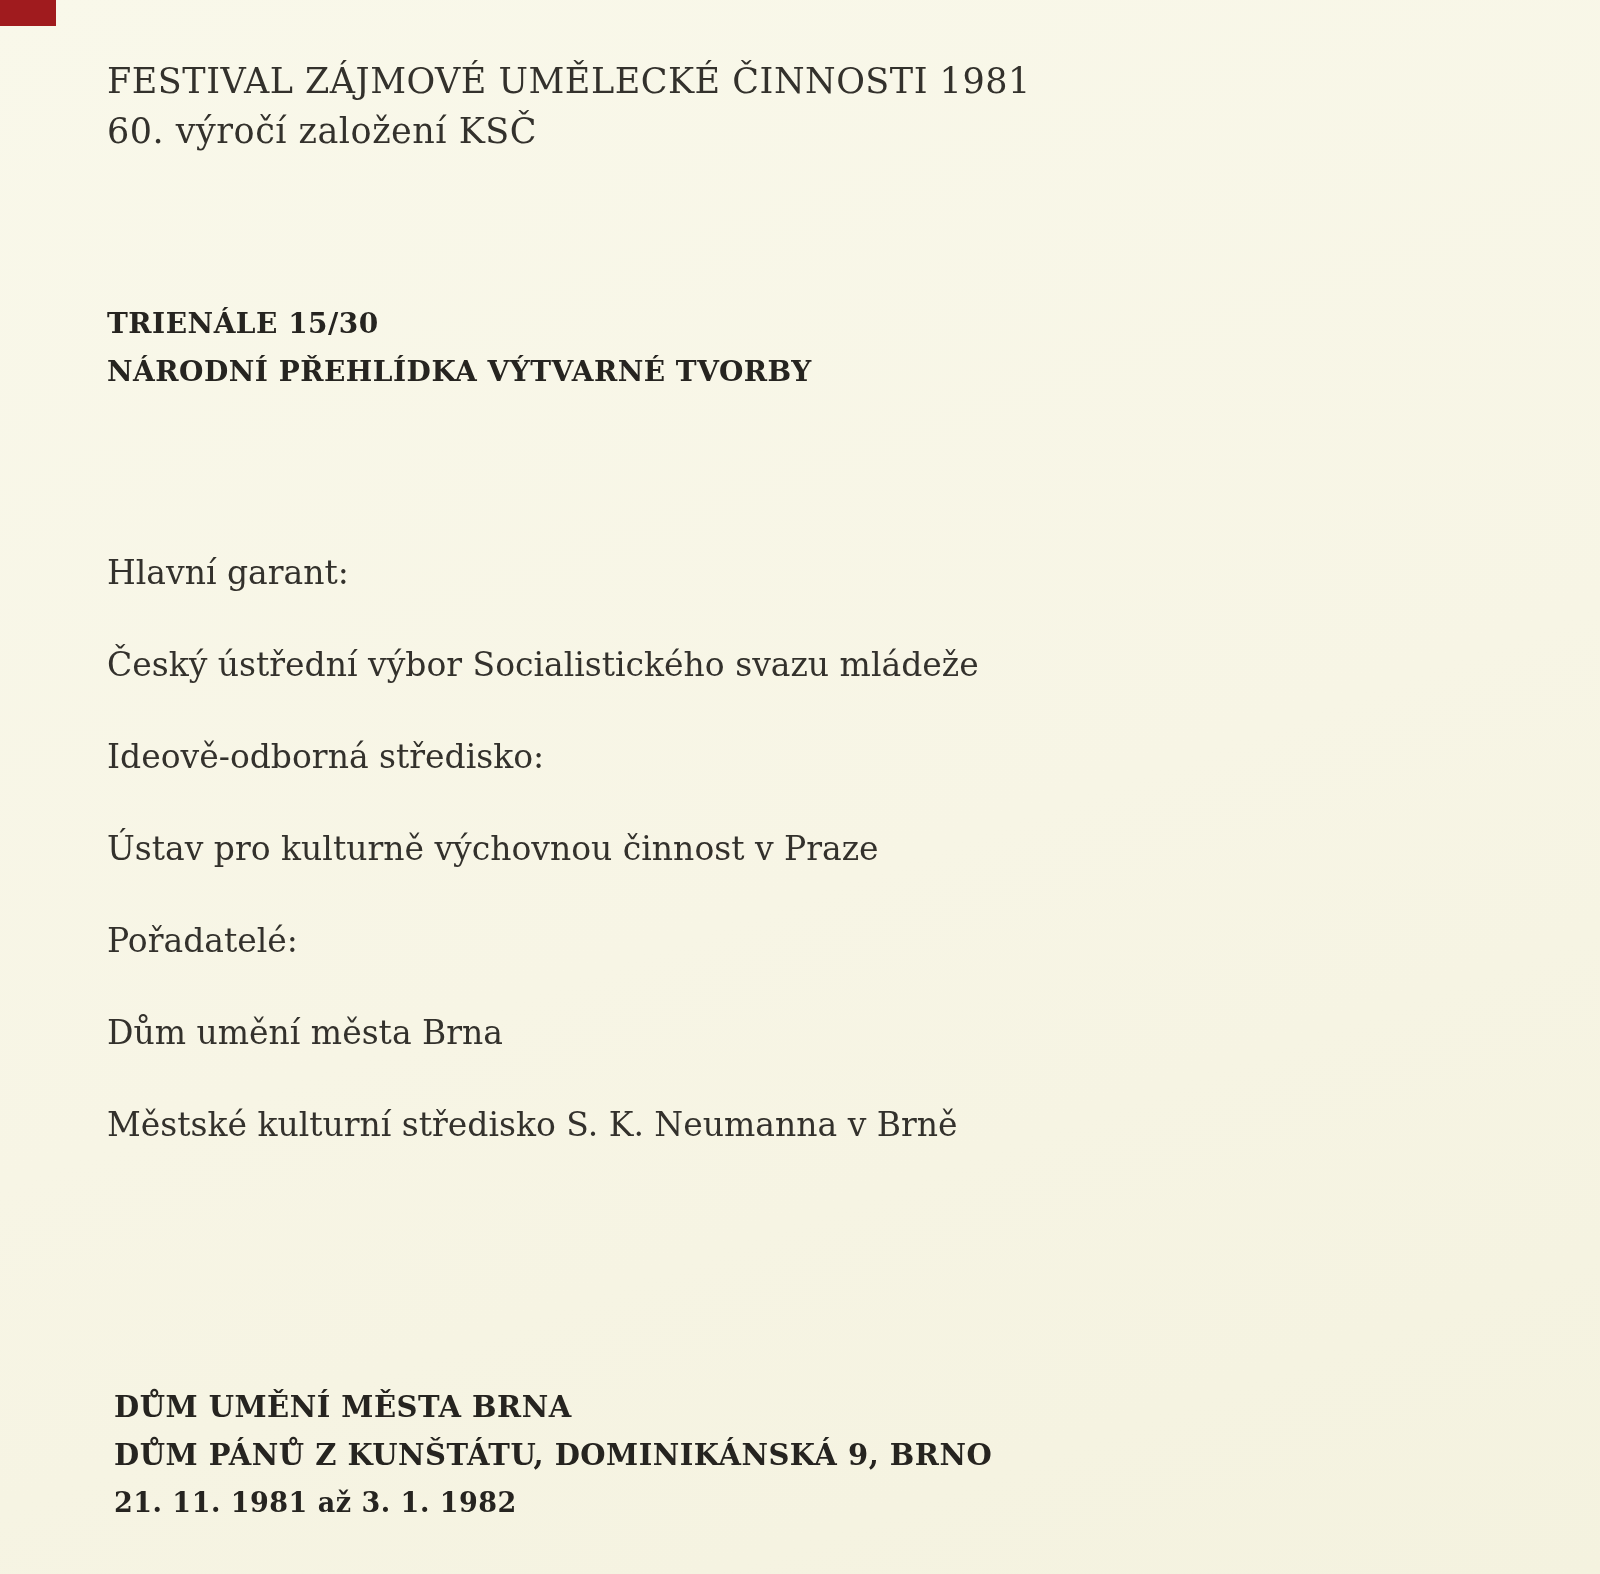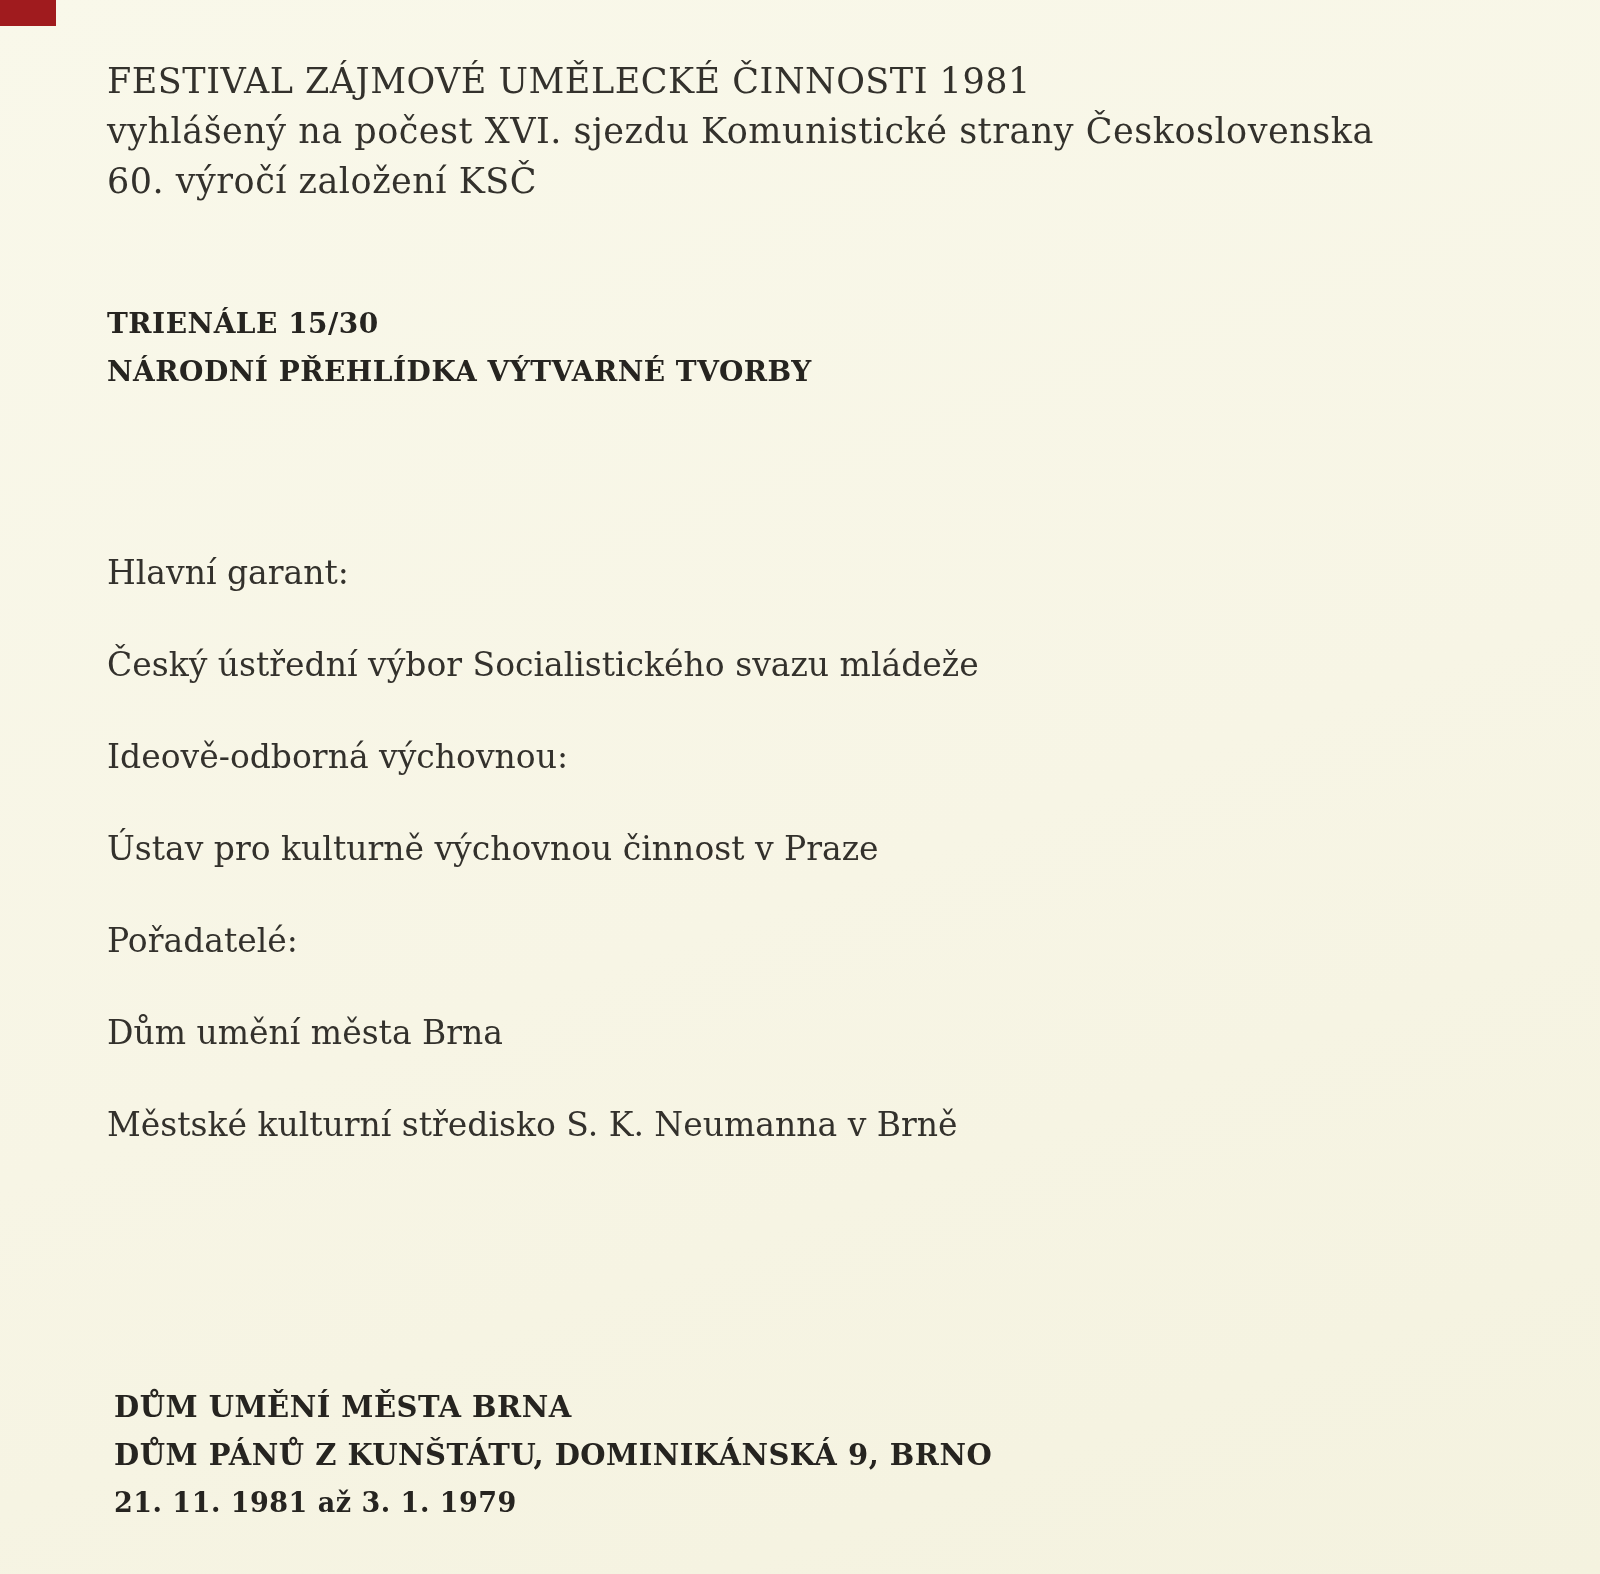--- a/index.html
+++ b/index.html
@@ -70,49 +70,48 @@
 </style>
 </head>
 <body>
 
 <div class="page">
 
   <div class="corner-mark"></div>
 
   <div class="block header-block">
     <div>FESTIVAL ZÁJMOVÉ UMĚLECKÉ ČINNOSTI 1981</div>
-    <div>vyhlášený na počest XVI. sjezdu Komunistické strany Československa</div>
     <div>60. výročí založení KSČ</div>
   </div>
 
   <div class="block title-block">
     <div>TRIENÁLE 15/30</div>
     <div>NÁRODNÍ PŘEHLÍDKA VÝTVARNÉ TVORBY</div>
   </div>
 
   <div class="block credits-block">
 
     <div class="credit-group">
       <div>Hlavní garant:</div>
       <div>Český ústřední výbor Socialistického svazu mládeže</div>
     </div>
 
 
     <div class="credit-group">
-      <div>Ideově-odborná výchovnou:</div>
+      <div>Ideově-odborná středisko:</div>
       <div>Ústav pro kulturně výchovnou činnost v Praze</div>
     </div>
 
     <div class="credit-group">
       <div>Pořadatelé:</div>
       <div>Dům umění města Brna</div>
       <div>Městské kulturní středisko S. K. Neumanna v Brně</div>
     </div>
 
   </div>
 
   <div class="block footer-block">
     <div>DŮM UMĚNÍ MĚSTA BRNA</div>
     <div>DŮM PÁNŮ Z KUNŠTÁTU, DOMINIKÁNSKÁ 9, BRNO</div>
-    <div class="date-line">21. 11. 1981 až 3. 1. 1979</div>
+    <div class="date-line">21. 11. 1981 až 3. 1. 1982</div>
   </div>
 
 </div>
 
 </body></html>

